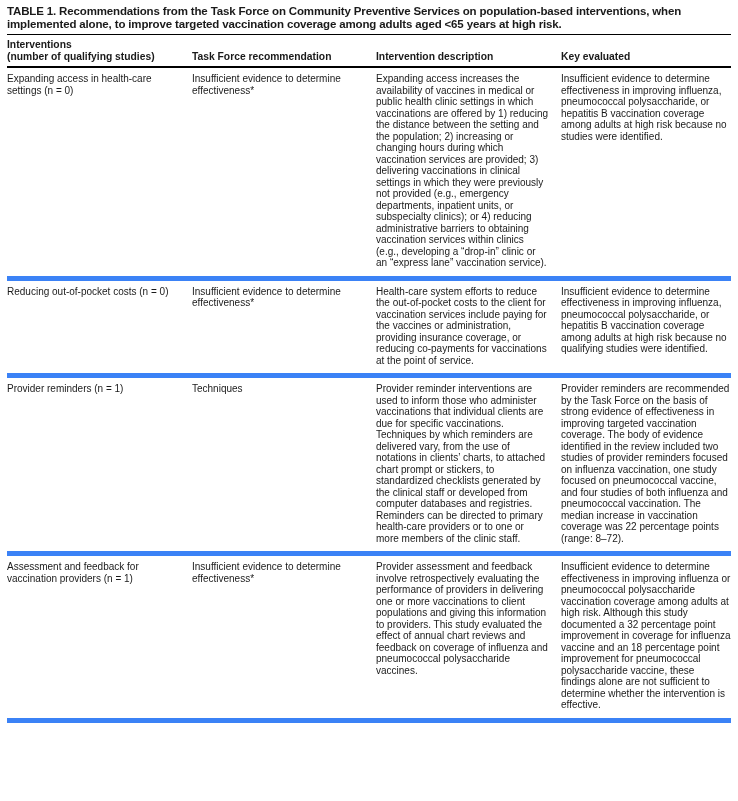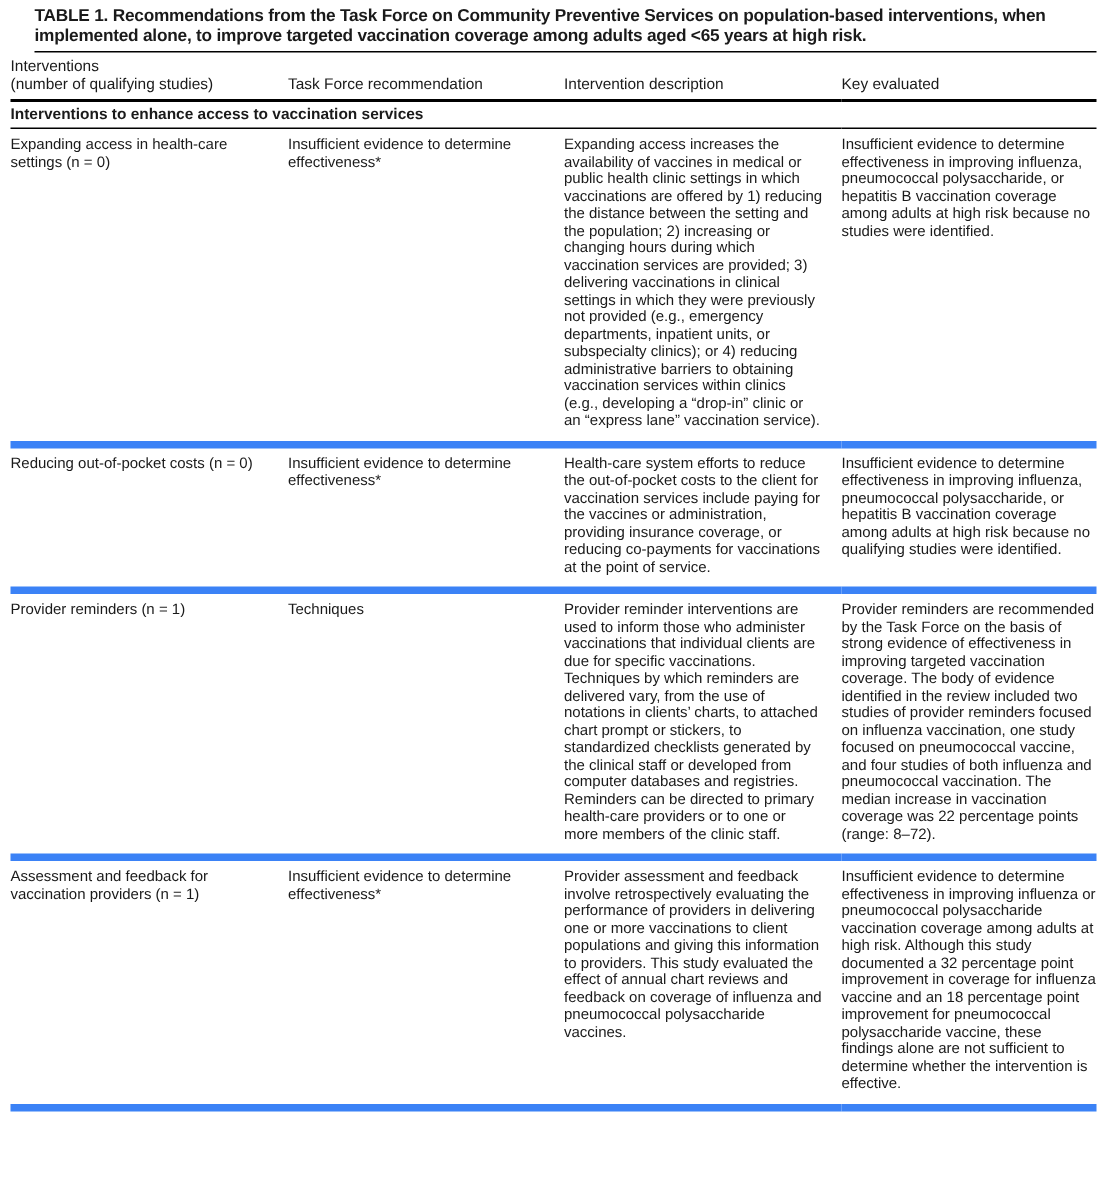--- a/index.html
+++ b/index.html
@@ -19,35 +19,34 @@
     width: 738px;
     padding: 5px 7px 0 7px;
   }
   .table-title {
     font-weight: bold;
     font-size: 11.5px;
     line-height: 13px;
     letter-spacing: -0.15px;
     padding-bottom: 3px;
     border-bottom: 1px solid #000;
-    margin-left: 16px;
   }
   table.tf-table {
     border-collapse: collapse;
     table-layout: fixed;
     width: 100%;
   }
   col.c1 { width: 185px; }
   col.c2 { width: 184px; }
   col.c3 { width: 185px; }
   col.c4 { width: 170px; }
   thead th {
     text-align: left;
     vertical-align: bottom;
-    font-weight: normal;
+    font-weight: bold;
     font-size: 10.3px;
     line-height: 12px;
     white-space: pre-line;
     padding: 4px 12px 3px 0;
     border-bottom: 2px solid #000;
   }
   thead th:last-child { padding-right: 0; }
   tr.section-row td {
     font-weight: bold;
     font-size: 10.3px;
@@ -82,23 +81,20 @@
       <tr>
         <th>Interventions
 (number of qualifying studies)</th>
         <th>Task Force recommendation</th>
         <th>Intervention description</th>
         <th>Key evaluated</th>
       </tr>
     </thead>
     <tbody>
 
-      <tr class="section-row">
-        <td colspan="4">Interventions to enhance access to vaccination services</td>
-      </tr>
 
       <tr class="data-row">
         <td>Expanding access in health-care settings (n = 0)</td>
         <td>Insufficient evidence to determine effectiveness*</td>
         <td>Expanding access increases the availability of vaccines in medical or public health clinic settings in which vaccinations are offered by 1) reducing the distance between the setting and the population; 2) increasing or changing hours during which vaccination services are provided; 3) delivering vaccinations in clinical settings in which they were previously not provided (e.g., emergency departments, inpatient units, or subspecialty clinics); or 4) reducing administrative barriers to obtaining vaccination services within clinics (e.g., developing a “drop-in” clinic or an “express lane” vaccination service).</td>
         <td>Insufficient evidence to determine effectiveness in improving influenza, pneumococcal polysaccharide, or hepatitis B vaccination coverage among adults at high risk because no studies were identified.</td>
       </tr>
 
       <tr class="data-row">
         <td>Reducing out-of-pocket costs (n = 0)</td>

